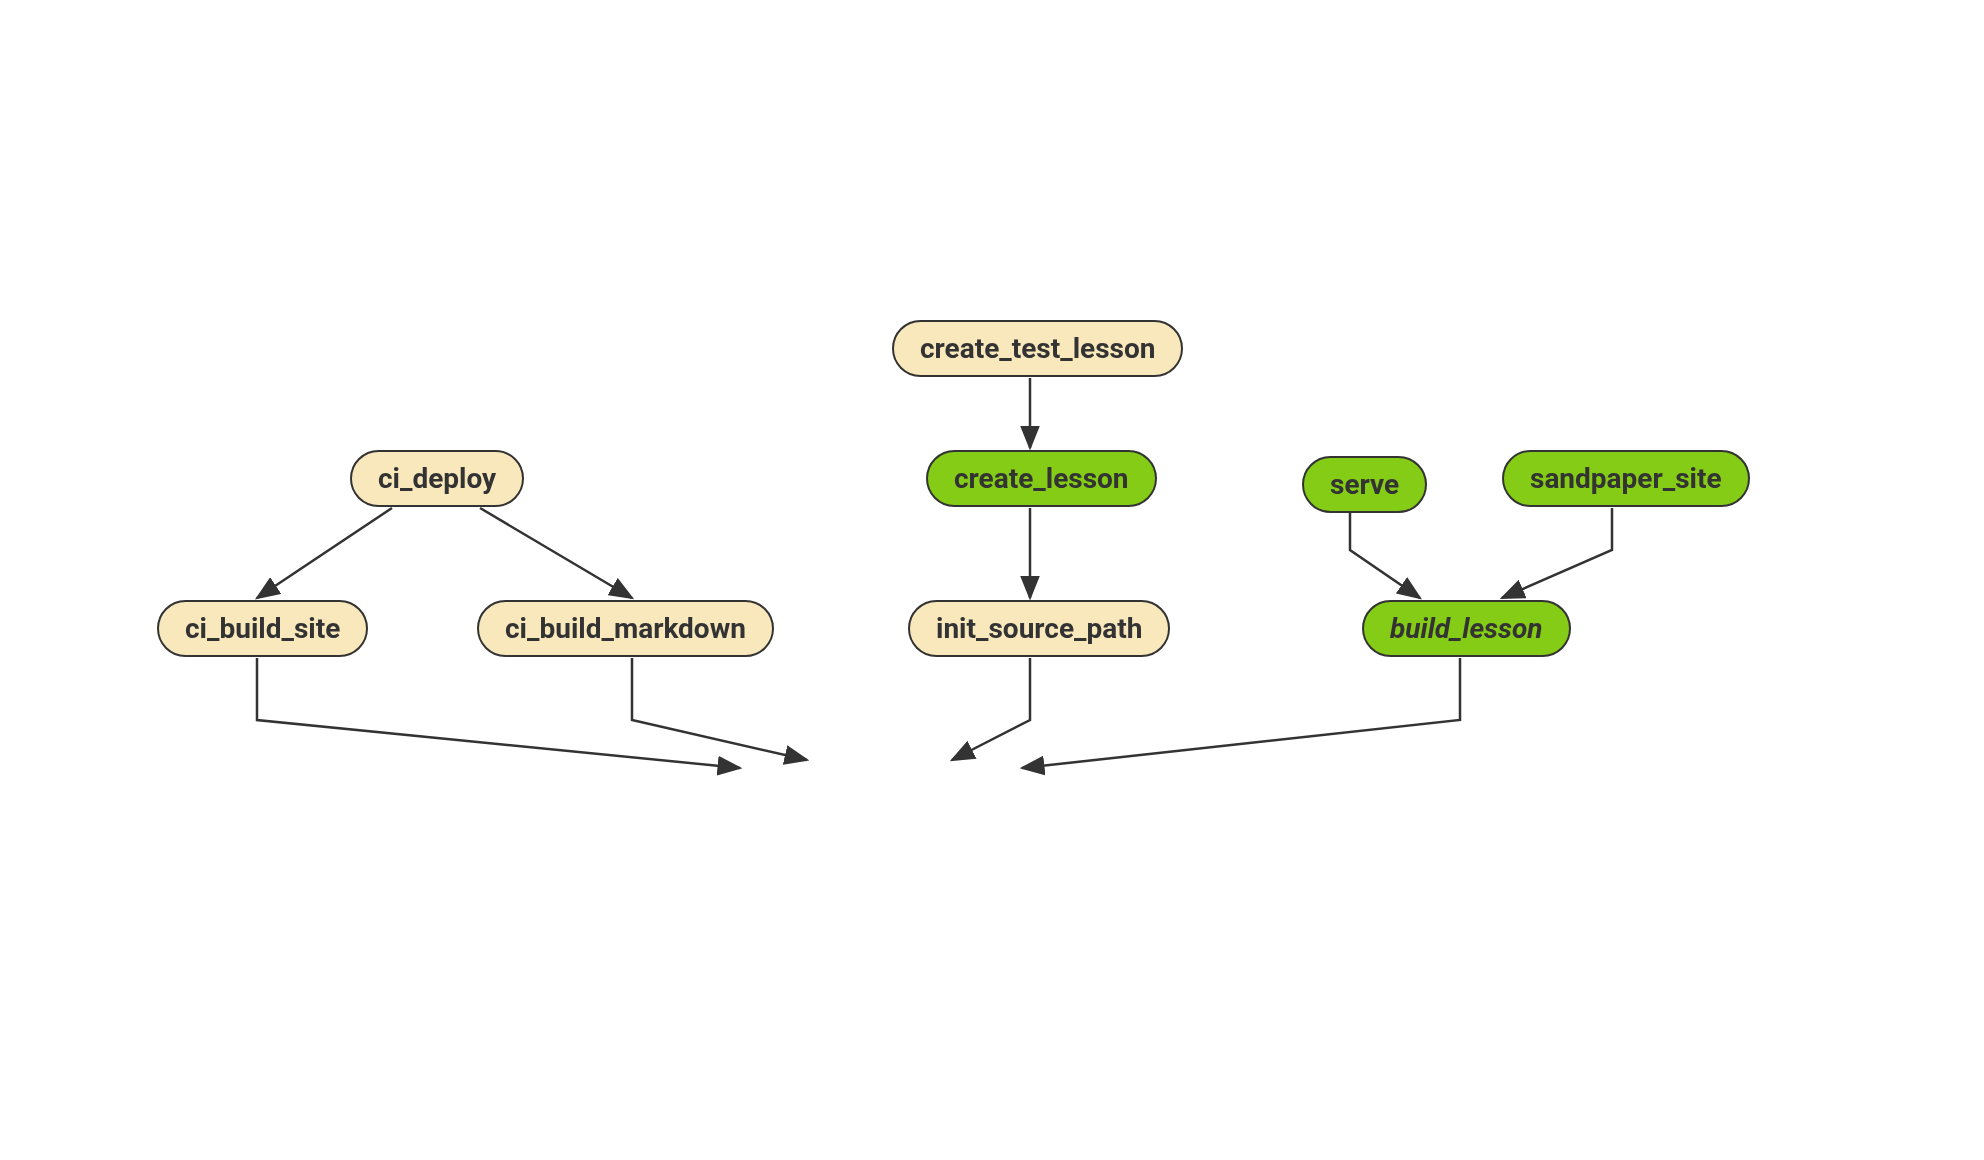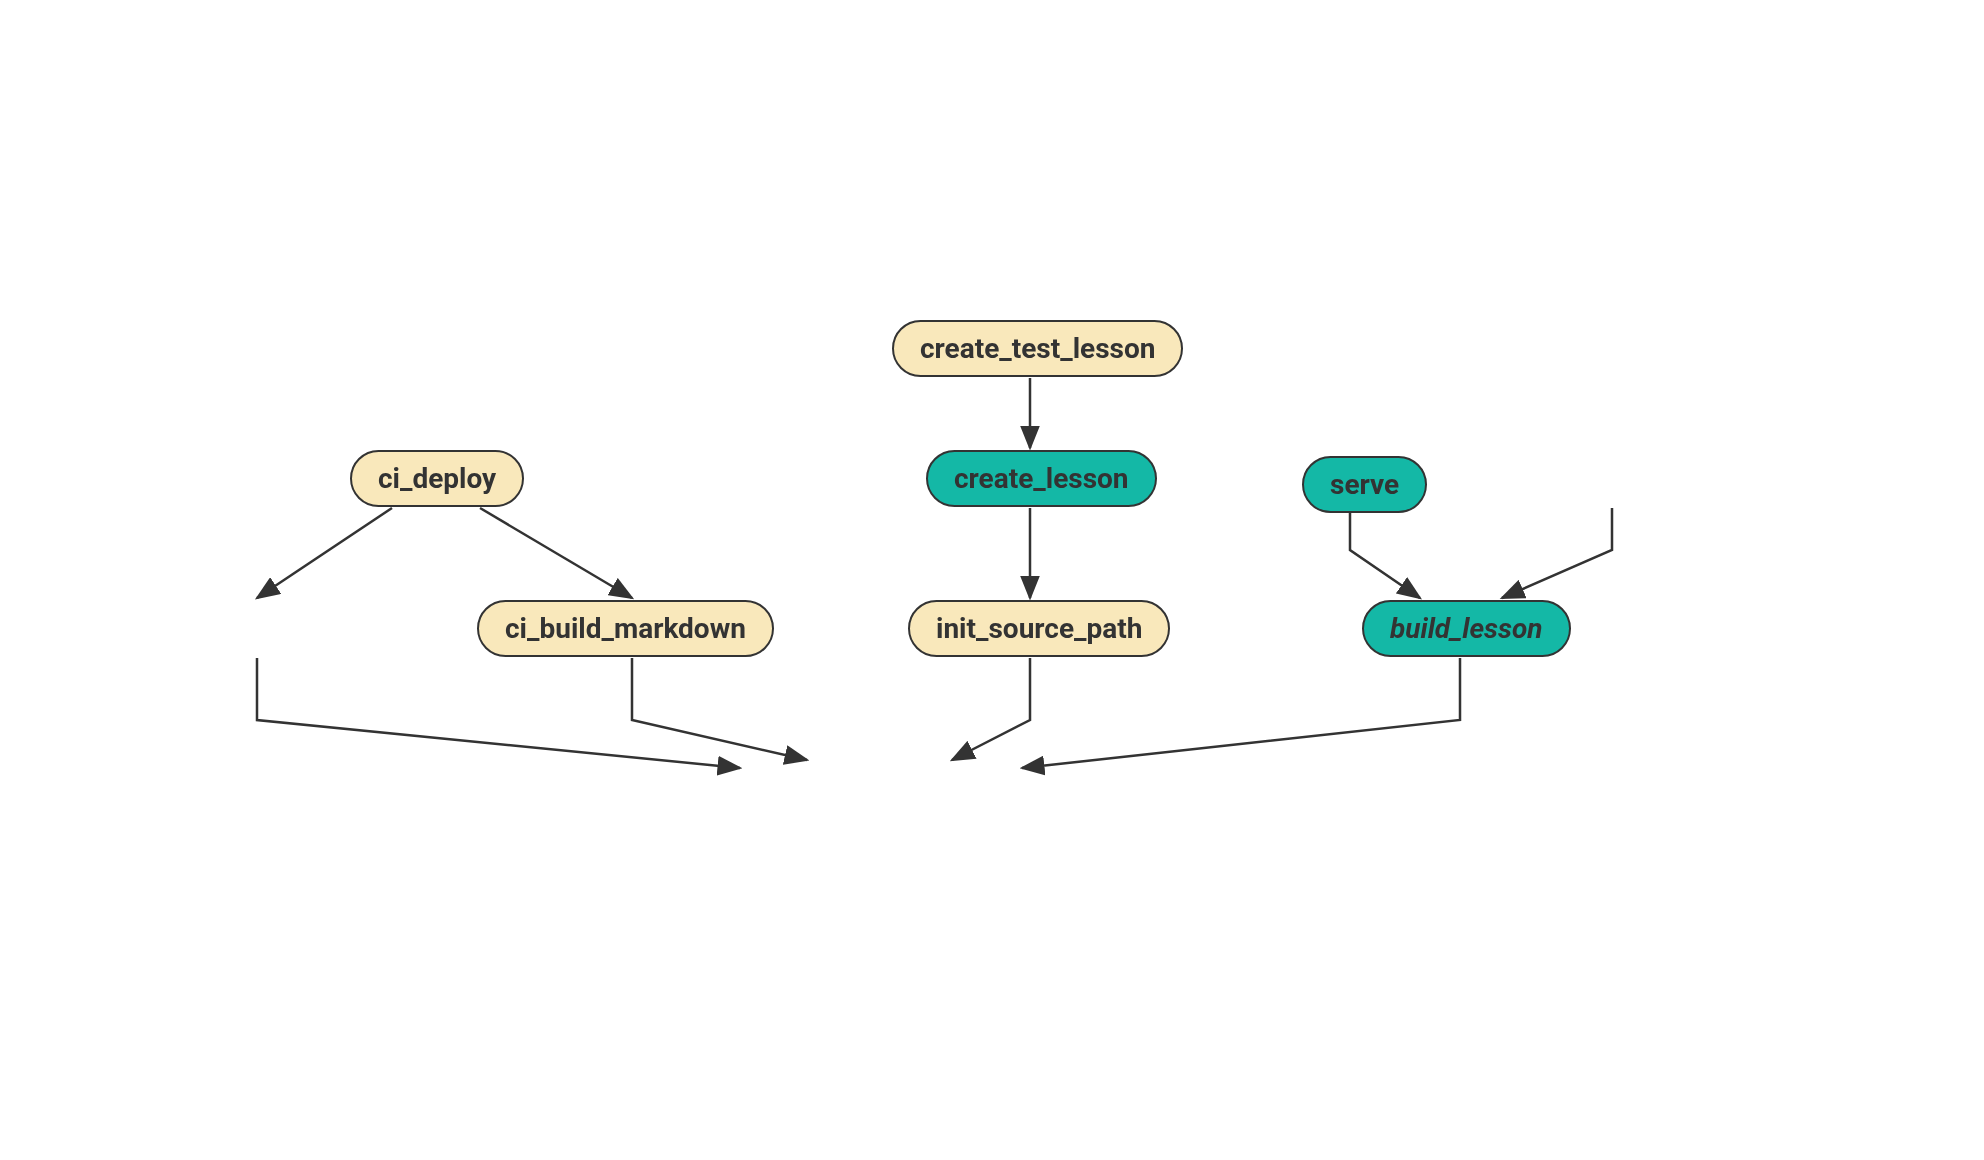--- a/index.html
+++ b/index.html
@@ -25,21 +25,21 @@
       padding: 10px 26px;
       font-weight: 700;
       font-size: 28px;
       color: #333;
       white-space: nowrap;
       display: flex;
       align-items: flex-start;
       justify-content: center;
     }
     .node.yellow { background: #f9e8bb; }
-    .node.blue { background: #14b8a6; }
+    .node.blue { background: #84cc16; }
     svg.edges {
       position: absolute;
       top: 0;
       left: 0;
       width: 100%;
       height: 100%;
       pointer-events: none;
     }
   </style>
 </head>
@@ -81,21 +81,27 @@
 
   <div class="node yellow" style="left:158px; top:130px;">
     <span>ci_deploy</span>
   </div>
   <div class="node blue" style="left:734px; top:130px;">
     <span>create_lesson</span>
   </div>
   <div class="node blue" style="left:1110px; top:136px;">
     <span>serve</span>
   </div>
+  <div class="node blue" style="left:1310px; top:130px;">
+    <span>sandpaper_site</span>
+  </div>
 
+  <div class="node yellow" style="left:-35px; top:280px;">
+    <span>ci_build_site</span>
+  </div>
   <div class="node yellow" style="left:716px; top:280px;">
     <span>init_source_path</span>
   </div>
   <div class="node yellow" style="left:285px; top:280px;">
     <span>ci_build_markdown</span>
   </div>
   <div class="node blue" style="left:1170px; top:280px;font-style:italic;">
     <span>build_lesson</span>
   </div>
 

